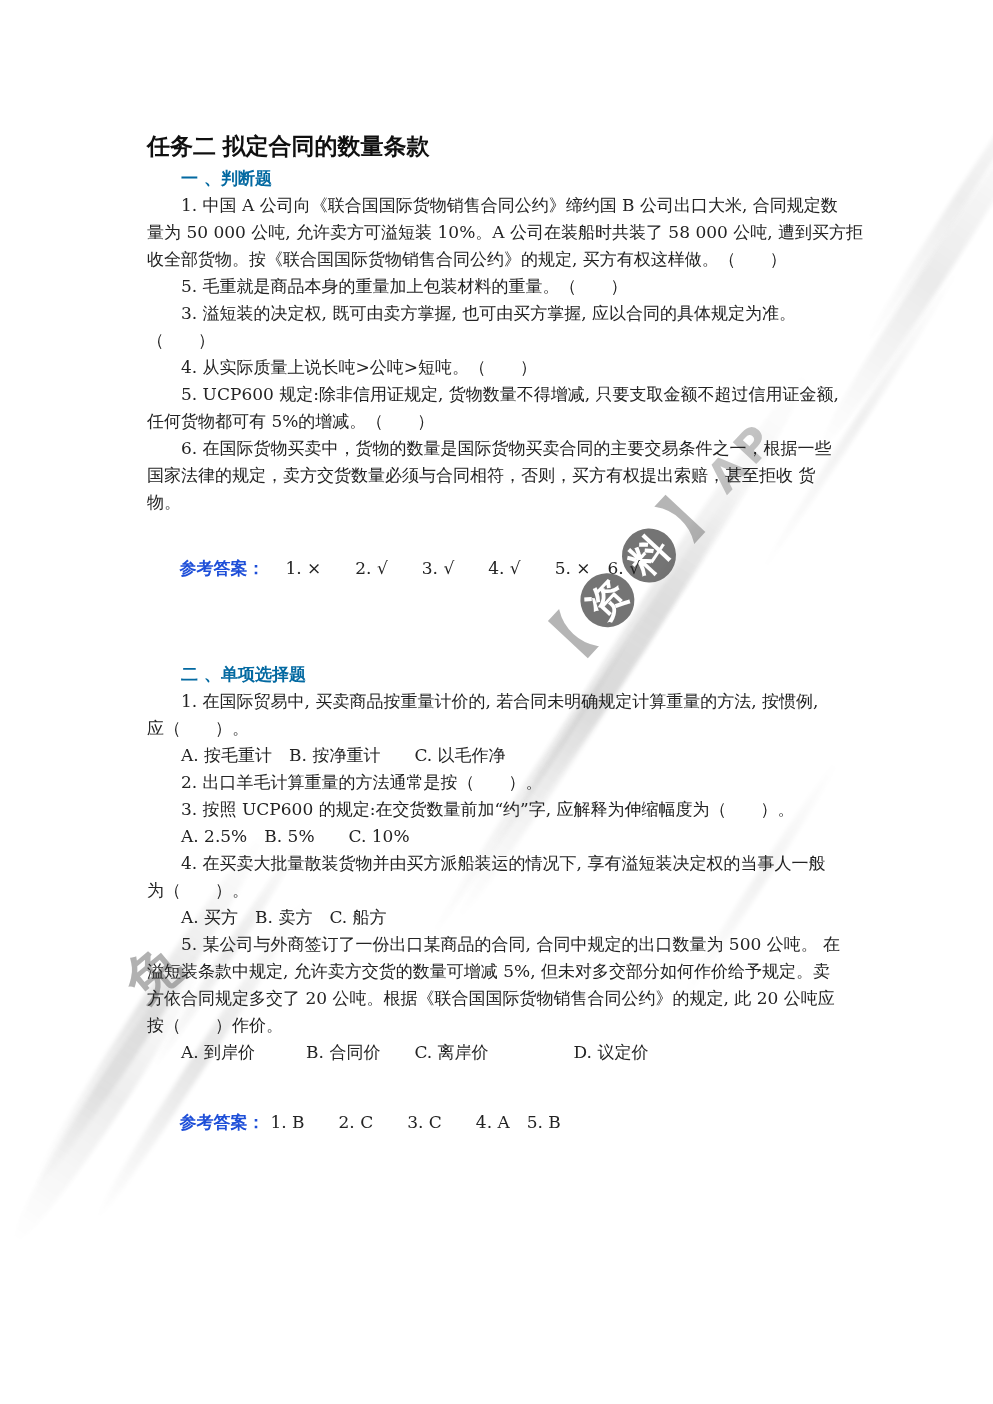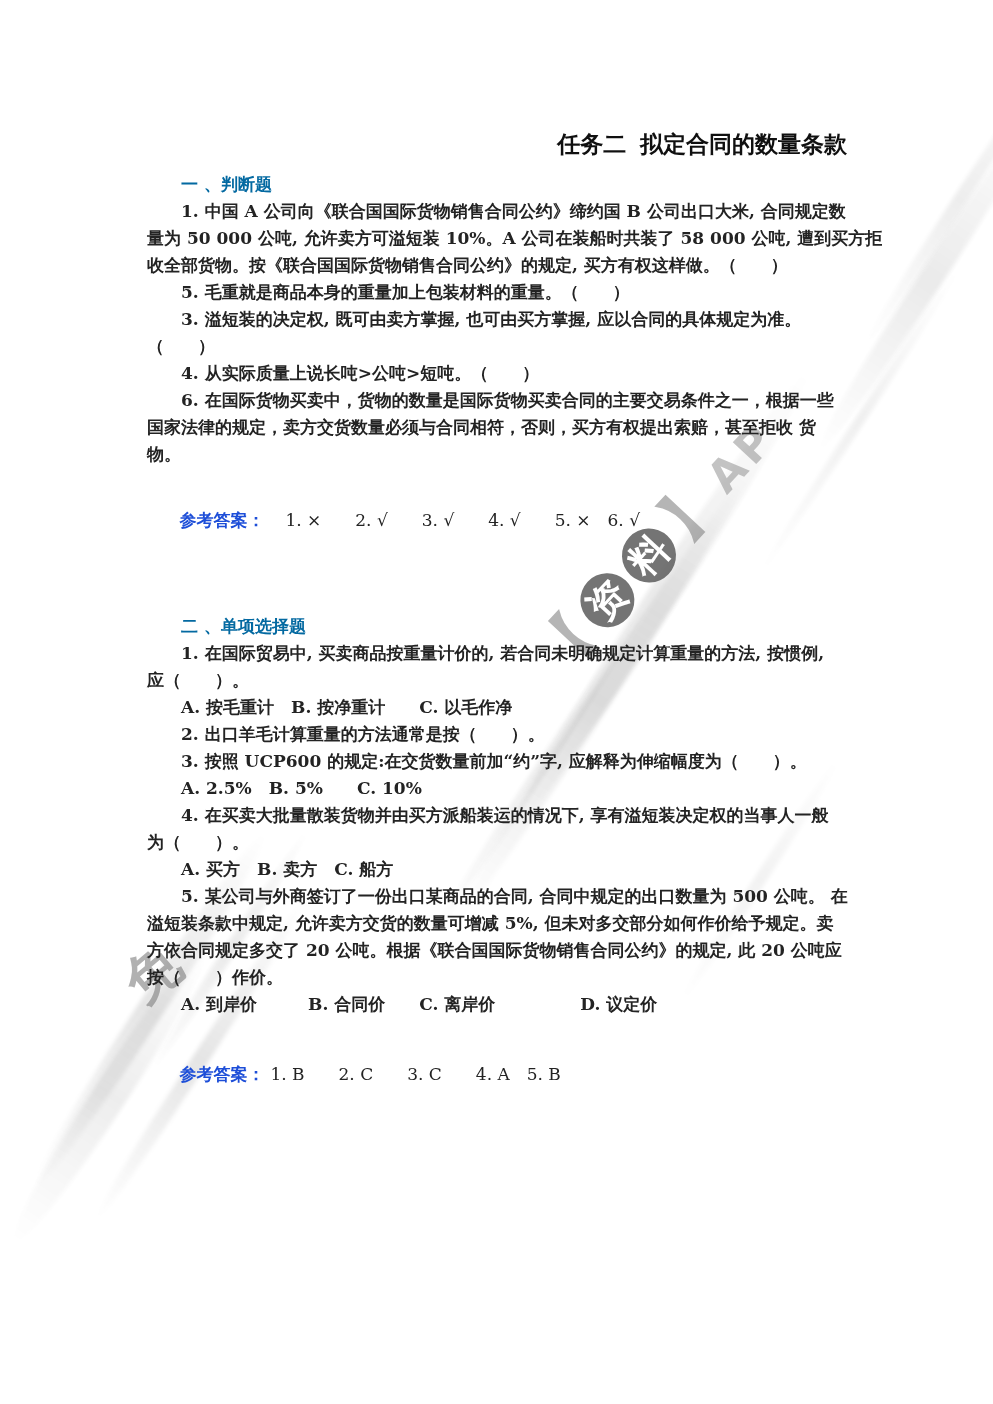--- a/index.html
+++ b/index.html
@@ -32,26 +32,26 @@
             width:54px;height:54px;border-radius:50%;background:rgba(92,92,92,0.85);
             color:#ffffff;font-size:38px;font-weight:bold;
             font-family:"DejaVu Sans","Liberation Sans",sans-serif;}
   .wm-latin{font-size:44px;font-weight:bold;letter-spacing:5px;color:rgba(135,135,135,0.5);
             font-family:"DejaVu Sans","Liberation Sans",sans-serif;}
 
   
   .content{position:relative;z-index:2;width:700px;margin-left:147px;padding-top:131px;
            font-family:"DejaVu Serif","Liberation Serif",serif;
            font-size:17px;line-height:27px;color:#232323;}
-  .title{margin:0 0 10px 0;text-align:right;font-size:23px;line-height:30px;font-weight:bold;
-         color:#101010;font-family:Liberation Mono, monospace;}
+  .title{margin:0 0 4px 0;text-align:left;font-size:23px;line-height:30px;font-weight:bold;
+         color:#101010;font-family:Liberation Sans, sans-serif;}
   .sec-heading{font-weight:bold;color:#0369a1;text-indent:2em;white-space:pre;
                font-family:"DejaVu Sans","Liberation Sans",sans-serif;}
   .sec-heading.second{margin-top:52px;}
-  .para{margin:0;white-space:pre;text-indent:2em;font-weight:bold;}
+  .para{margin:0;white-space:pre;text-indent:2em;}
   .answers{margin:12px 0 0 0;white-space:pre;}
   .answers .label{font-weight:bold;color:#1d4ed8;
                   font-family:"DejaVu Sans","Liberation Sans",sans-serif;}
   .answers-1 .values{margin-left:21px;}
   .answers-2{text-indent:2em;margin-top:16px;}
   .answers-2 .values{margin-left:6px;text-align:right;}
 </style>
 </head>
 <body>
 
@@ -84,20 +84,22 @@
     <h1 class="title">任务二 拟定合同的数量条款</h1>
 
     <div class="sec-heading">一 、判断题</div>
     <p class="para">1. 中国 A 公司向《联合国国际货物销售合同公约》缔约国 B 公司出口大米, 合同规定数
 量为 50 000 公吨, 允许卖方可溢短装 10%。A 公司在装船时共装了 58 000 公吨, 遭到买方拒
 收全部货物。按《联合国国际货物销售合同公约》的规定, 买方有权这样做。（　　）</p>
     <p class="para">5. 毛重就是商品本身的重量加上包装材料的重量。（　　）</p>
     <p class="para">3. 溢短装的决定权, 既可由卖方掌握, 也可由买方掌握, 应以合同的具体规定为准。
 （　　）</p>
     <p class="para">4. 从实际质量上说长吨&gt;公吨&gt;短吨。（　　）</p>
+    <p class="para">5. UCP600 规定:除非信用证规定, 货物数量不得增减, 只要支取金额不超过信用证金额,
+任何货物都可有 5%的增减。（　　）</p>
     <p class="para">6. 在国际货物买卖中，货物的数量是国际货物买卖合同的主要交易条件之一，根据一些
 国家法律的规定，卖方交货数量必须与合同相符，否则，买方有权提出索赔，甚至拒收 货
 物。</p>
 
     <p class="answers answers-1">
       <span class="label">参考答案：</span><span class="values">1. ×　　2. √　　3. √　　4. √　　5. ×　6. √</span>
     </p>
 
     <div class="sec-heading second">二 、单项选择题</div>
 

